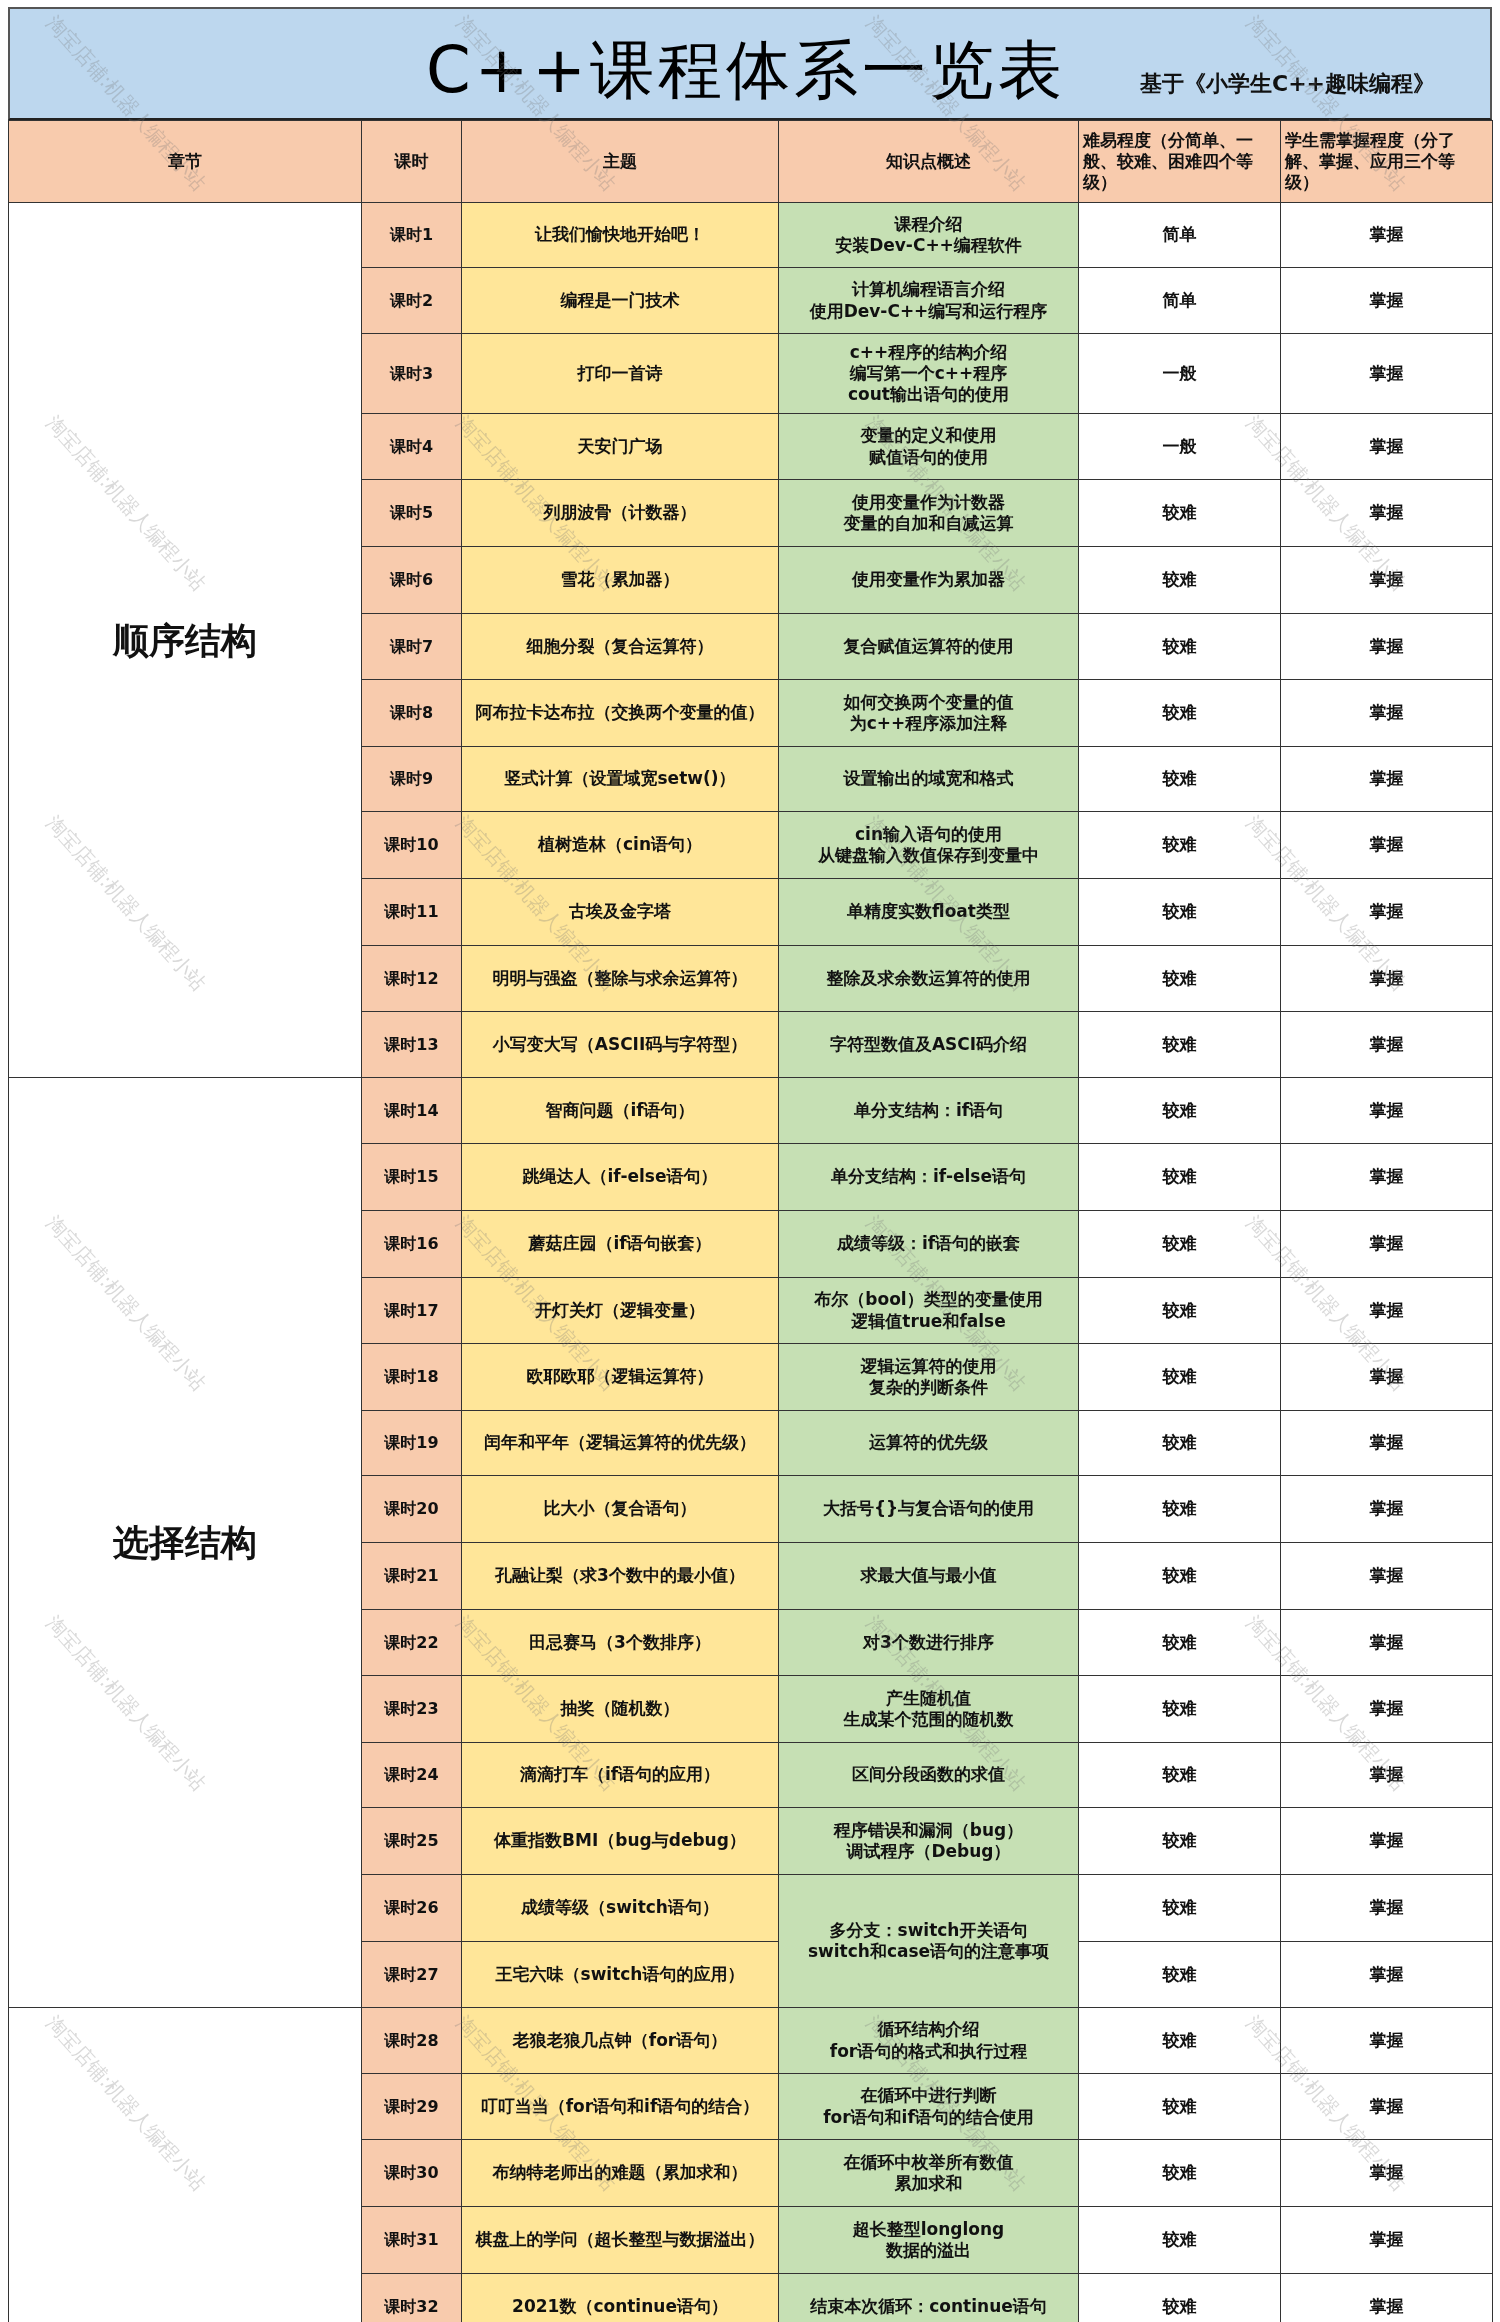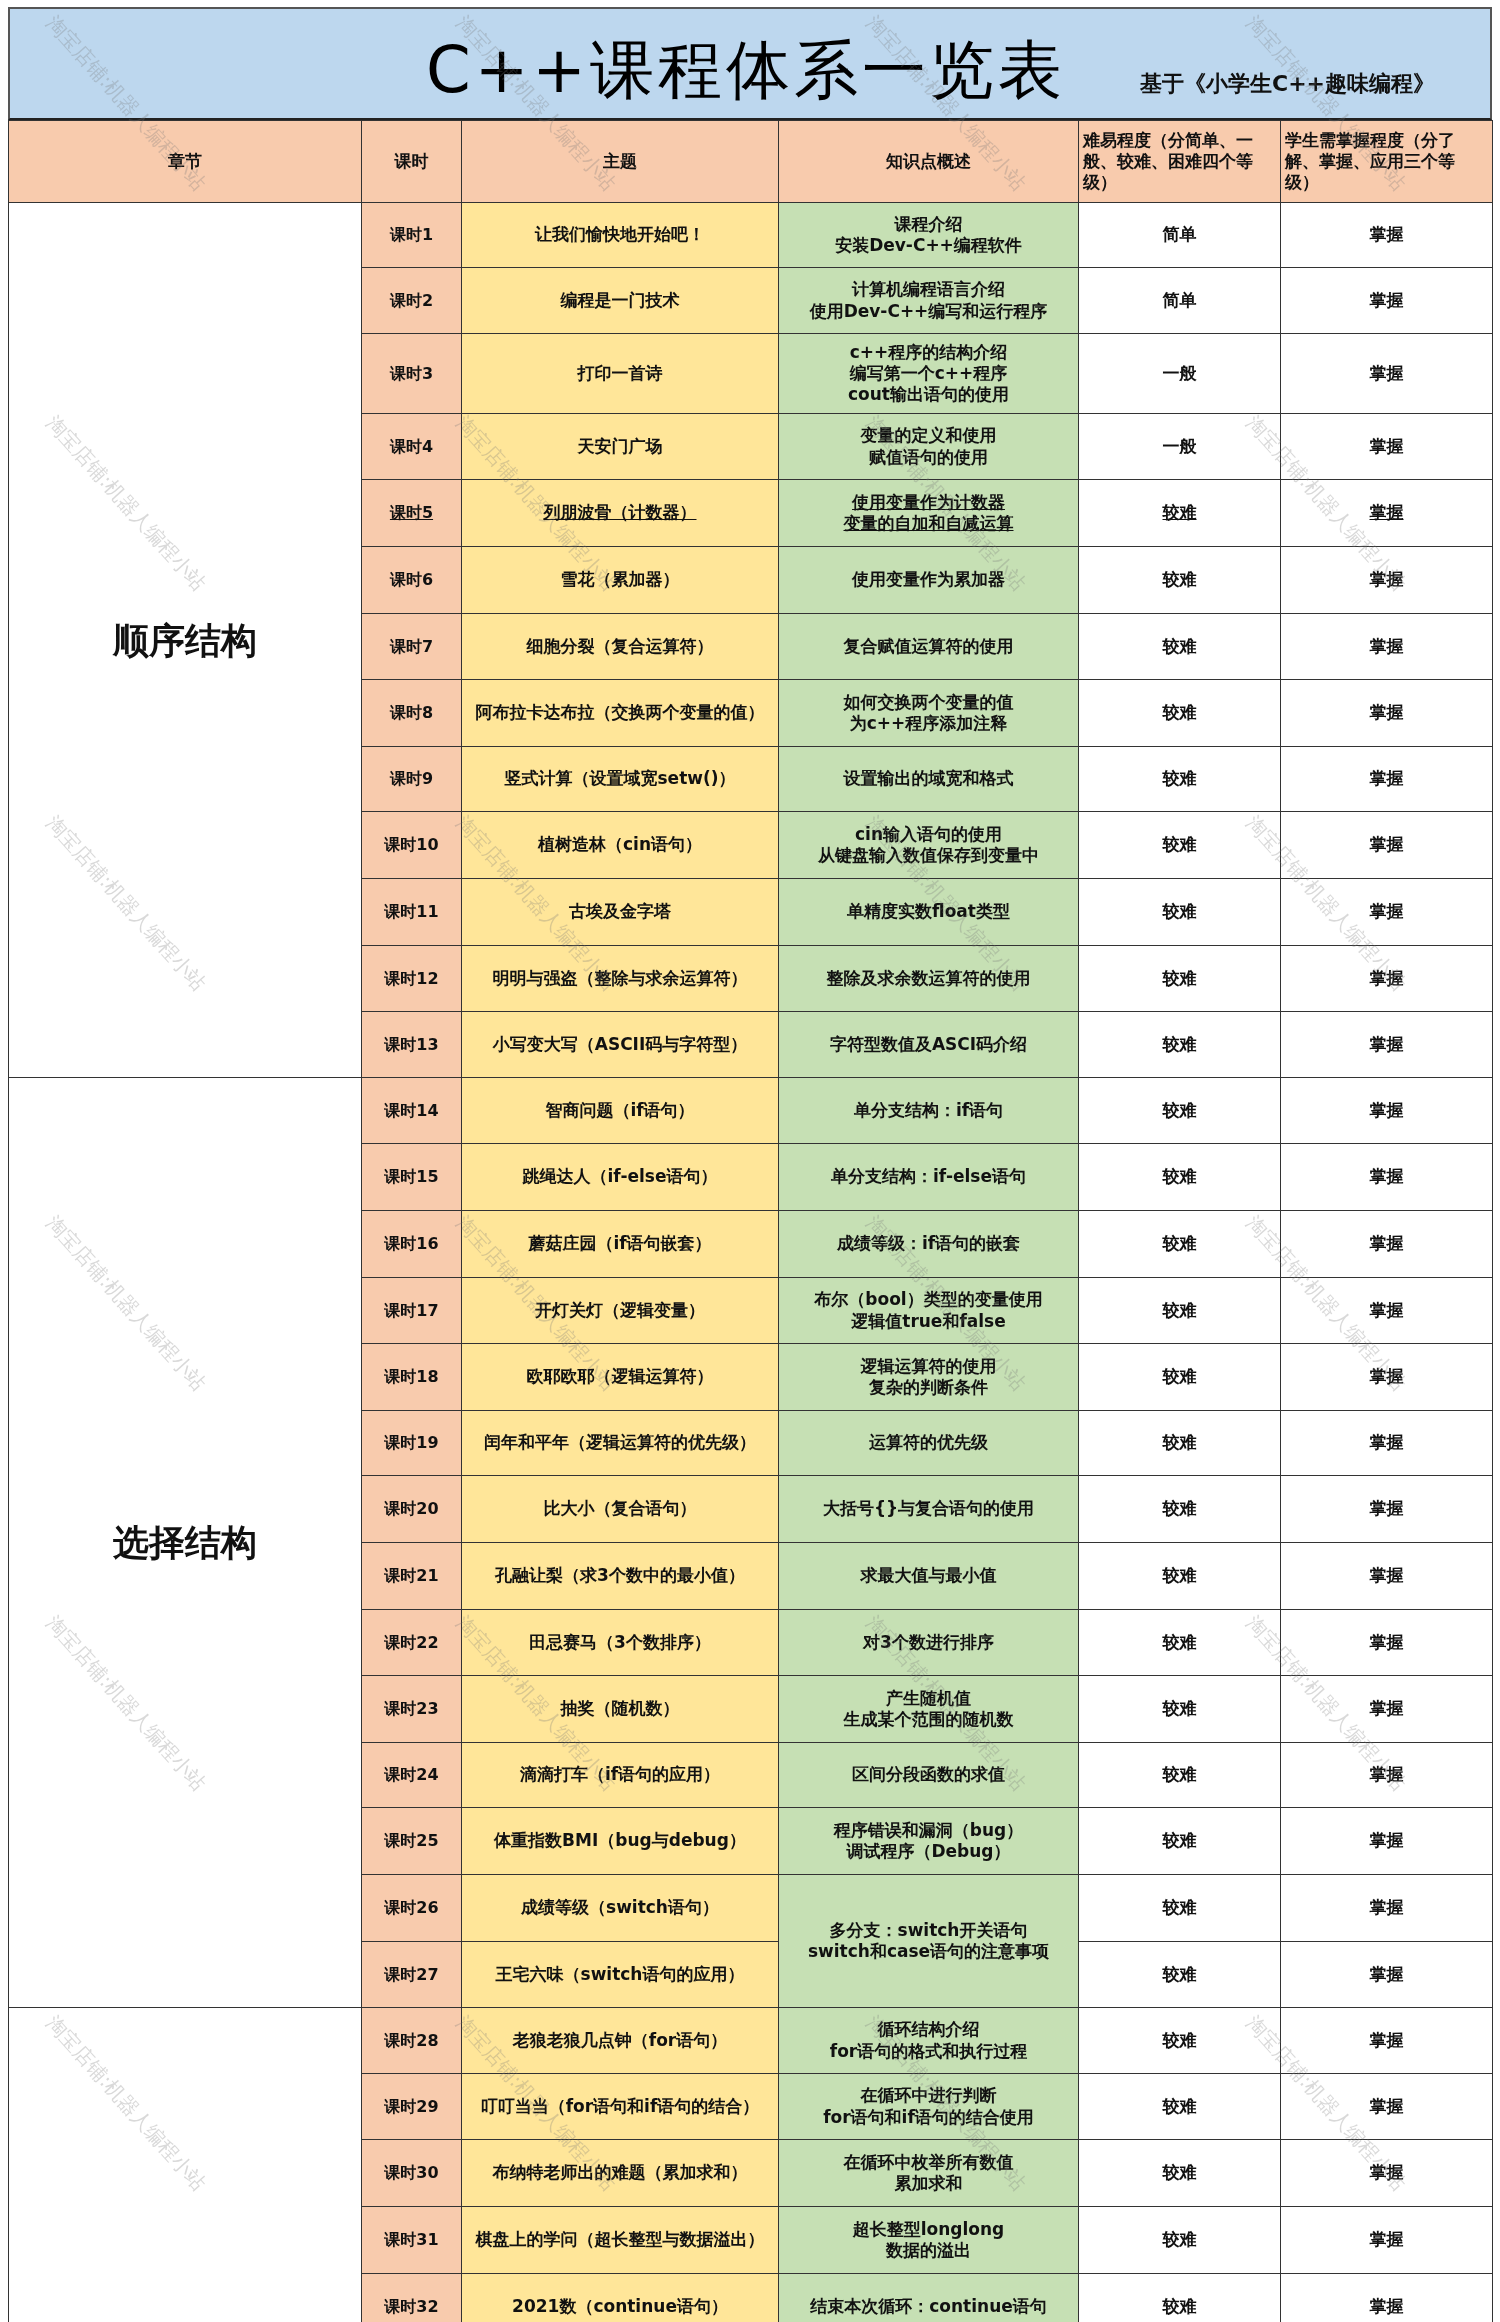--- a/index.html
+++ b/index.html
@@ -91,21 +91,21 @@
         <tr style="height: 66px;">
           <td class="c-lesson">课时4</td>
           <td class="c-topic">天安门广场</td>
           <td class="c-know">
             <span class="kline">变量的定义和使用</span>
             <span class="kline">赋值语句的使用</span>
           </td>
           <td class="c-plain">一般</td>
           <td class="c-plain">掌握</td>
         </tr>
-        <tr style="height: 67px; text-decoration: underline;">
+        <tr style="height: 67px;">
           <td class="c-lesson">课时5</td>
           <td class="c-topic">列朋波骨（计数器）</td>
           <td class="c-know">
             <span class="kline">使用变量作为计数器</span>
             <span class="kline">变量的自加和自减运算</span>
           </td>
           <td class="c-plain">较难</td>
           <td class="c-plain">掌握</td>
         </tr>
         <tr style="height: 67px;">

